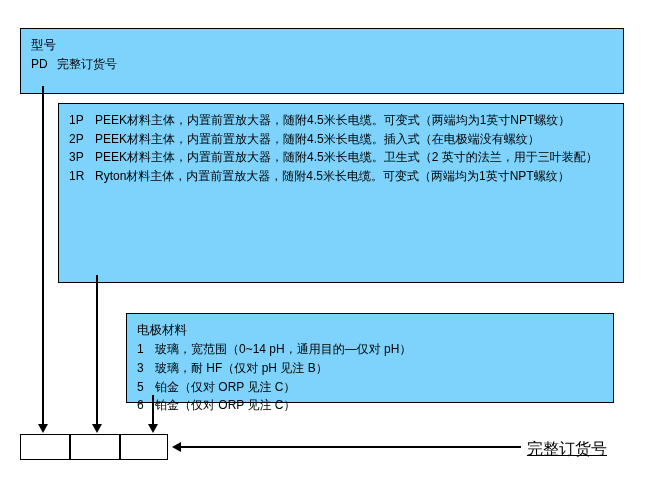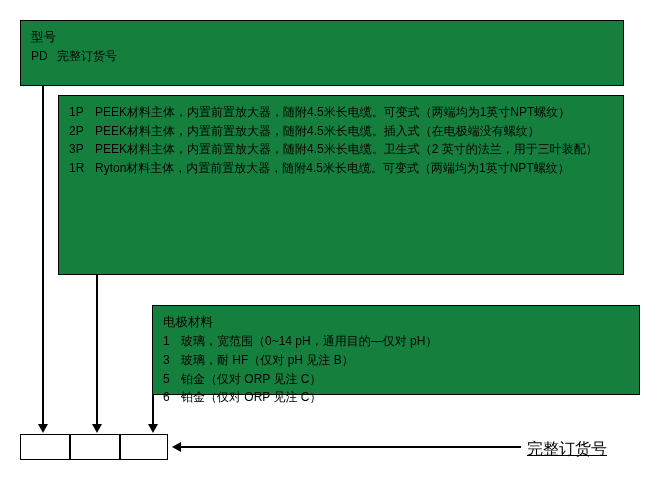--- a/index.html
+++ b/index.html
@@ -15,21 +15,22 @@
     position: relative;
     width: 662px;
     height: 485px;
     overflow: hidden;
     background: #ffffff;
   }
   .box {
     position: absolute;
     box-sizing: border-box;
     border: 1.5px solid #000000;
-    background: #15803d;
+    background: #7dd3fc;
+    margin-top: 8px;
   }
   .box-inner {
     padding: 7px 10px 6px 10px;
     font-size: 12.5px;
     line-height: 1.55;
   }
   .hdr {
     font-size: 12.5px;
     line-height: 1.55;
     white-space: nowrap;
@@ -129,21 +130,21 @@
         <span class="code">3P</span>
         <span class="desc">PEEK材料主体，内置前置放大器，随附4.5米长电缆。卫生式（2 英寸的法兰，用于三叶装配）</span>
       </div>
       <div class="row">
         <span class="code">1R</span>
         <span class="desc">Ryton材料主体，内置前置放大器，随附4.5米长电缆。可变式（两端均为1英寸NPT螺纹）</span>
       </div>
     </div>
   </div>
 
-  <div class="box" style="left:152px; top:305px; width:488px; height:90px;">
+  <div class="box" style="left:126px; top:305px; width:488px; height:90px;">
     <div class="box-inner">
       <div class="hdr">电极材料</div>
       <div class="row">
         <span class="code narrow">1</span>
         <span class="desc">玻璃，宽范围（0~14 pH，通用目的—仅对 pH）</span>
       </div>
       <div class="row">
         <span class="code narrow">3</span>
         <span class="desc">玻璃，耐 HF（仅对 pH 见注 B）</span>
       </div>

